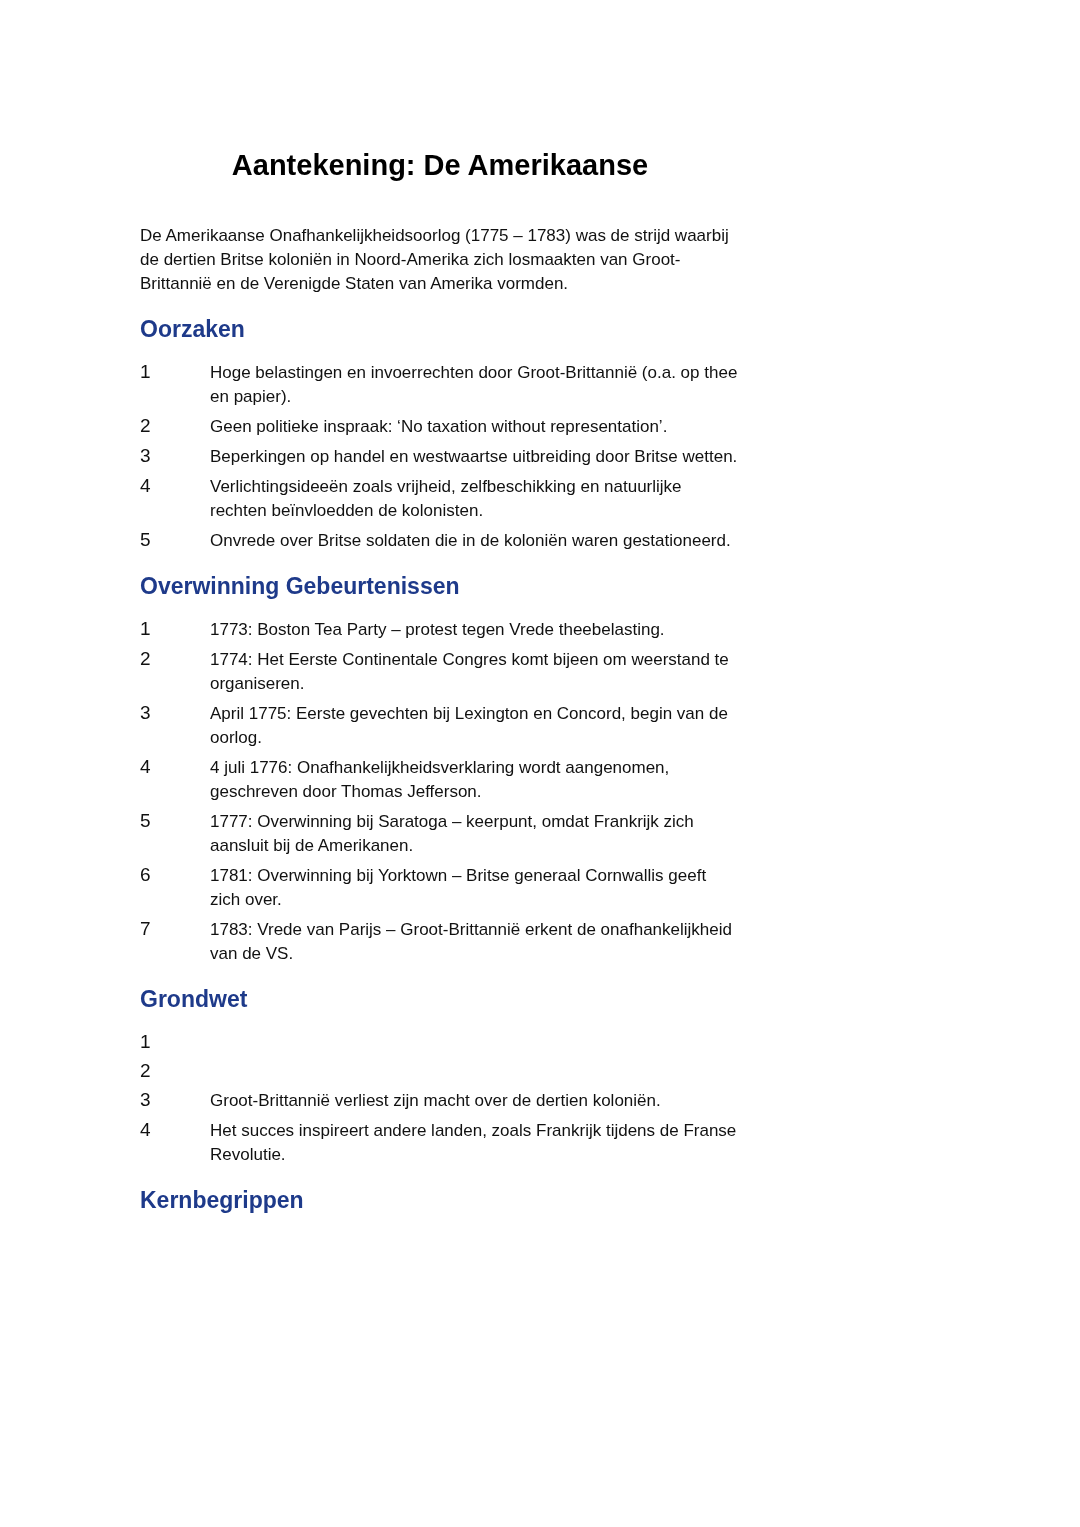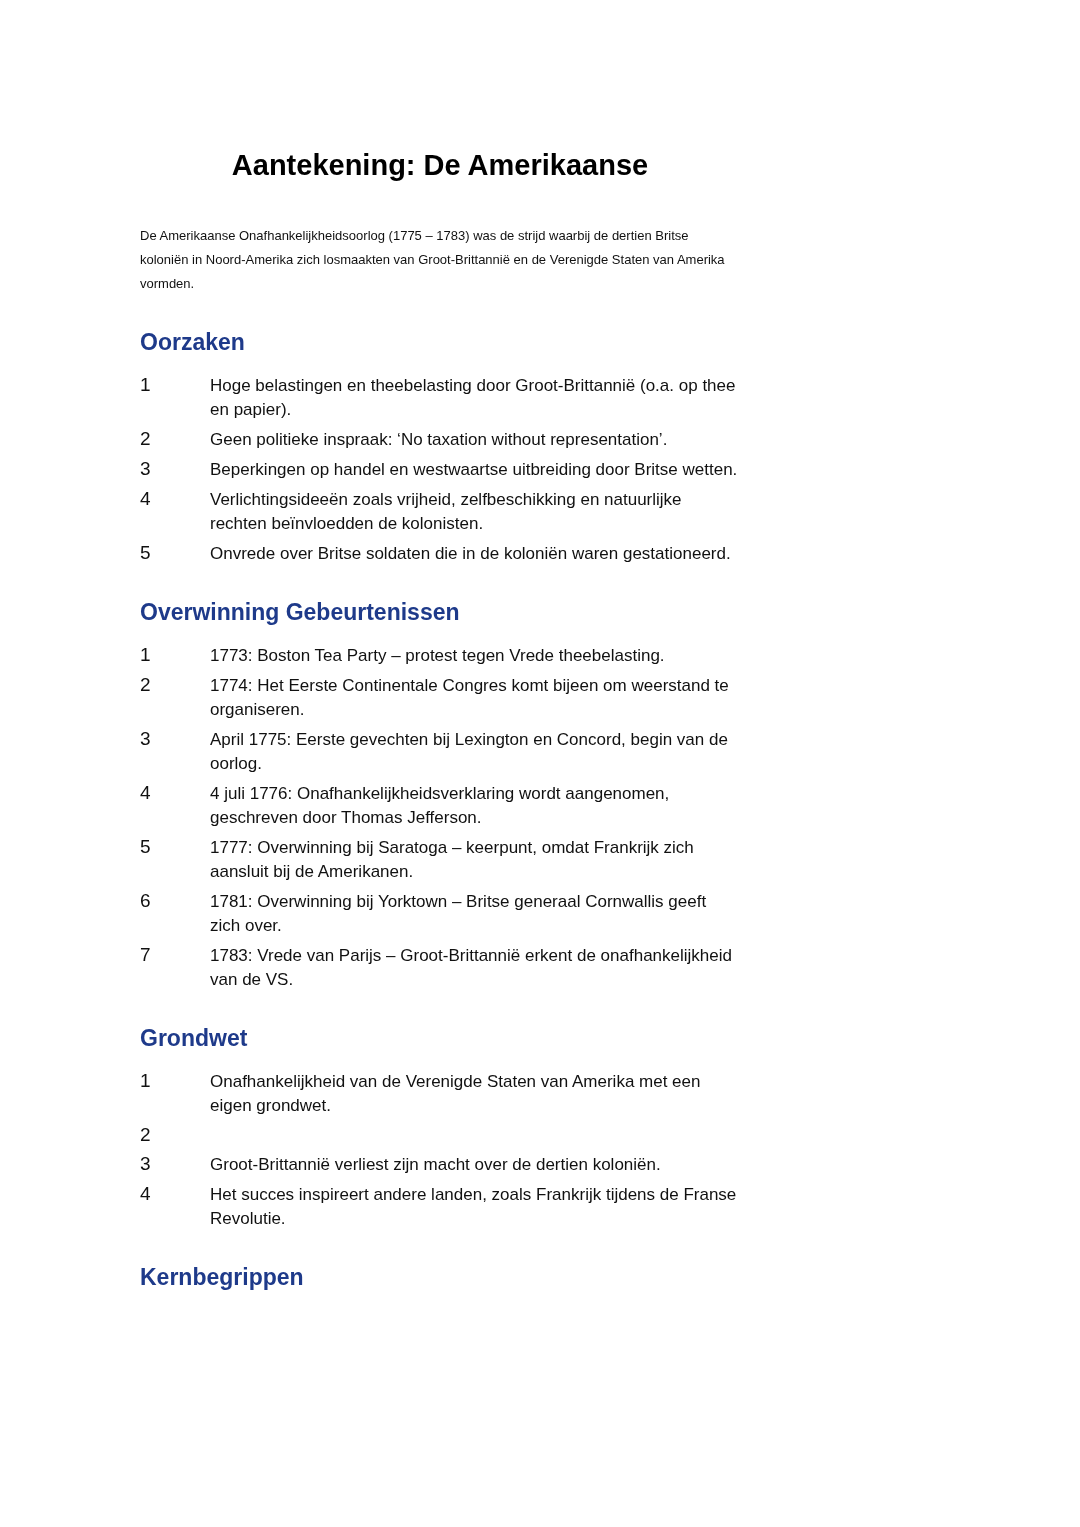--- a/index.html
+++ b/index.html
@@ -19,31 +19,31 @@
   }
   .doc-title {
     margin: 0 0 40px 0;
     text-align: center;
     font-size: 29px;
     line-height: 38px;
     font-weight: 700;
     color: #000000;
   }
   .body-text {
-    font-size: 13px;
+    font-size: 17px;
     line-height: 24px;
     margin: 0;
   }
   .intro { margin-bottom: 6px; }
   .section-heading {
     font-size: 23px;
     line-height: 28px;
     font-weight: 700;
     color: var(--heading-color, #1e3a8a);
-    margin: 32px 0 17px 0;
+    margin: 19px 0 17px 0;
   }
   .num-list { margin: 0; }
   .li {
     display: flex;
     align-items: baseline;
     font-size: 17px;
     line-height: 24px;
     margin-bottom: 5px;
   }
   .num {
@@ -61,21 +61,21 @@
   <h1 class="doc-title">
     <span>Aantekening: De Amerikaanse</span><br>
   </h1>
 
   <p class="body-text intro">De Amerikaanse Onafhankelijkheidsoorlog (1775 – 1783) was de strijd waarbij de dertien Britse koloniën in Noord-Amerika zich losmaakten van Groot-Brittannië en de Verenigde Staten van Amerika vormden.</p>
 
   <h2 class="section-heading">Oorzaken</h2>
   <div class="num-list">
     <div class="li">
       <span class="num">1</span>
-      <span class="txt">Hoge belastingen en theebelasting door Groot-Brittannië (o.a. op thee en papier).</span>
+      <span class="txt">Hoge belastingen en invoerrechten door Groot-Brittannië (o.a. op thee en papier).</span>
     </div>
     <div class="li">
       <span class="num">2</span>
       <span class="txt">Geen politieke inspraak: ‘No taxation without representation’.</span>
     </div>
     <div class="li">
       <span class="num">3</span>
       <span class="txt">Beperkingen op handel en westwaartse uitbreiding door Britse wetten.</span>
     </div>
     <div class="li">
@@ -117,21 +117,20 @@
     <div class="li">
       <span class="num">7</span>
       <span class="txt">1783: Vrede van Parijs – Groot-Brittannië erkent de onafhankelijkheid van de VS.</span>
     </div>
   </div>
 
   <h2 class="section-heading">Grondwet</h2>
   <div class="num-list">
     <div class="li">
       <span class="num">1</span>
-      <span class="txt">Onafhankelijkheid van de Verenigde Staten van Amerika met een eigen grondwet.</span>
     </div>
     <div class="li">
       <span class="num">2</span>
     </div>
     <div class="li">
       <span class="num">3</span>
       <span class="txt">Groot-Brittannië verliest zijn macht over de dertien koloniën.</span>
     </div>
     <div class="li">
       <span class="num">4</span>

